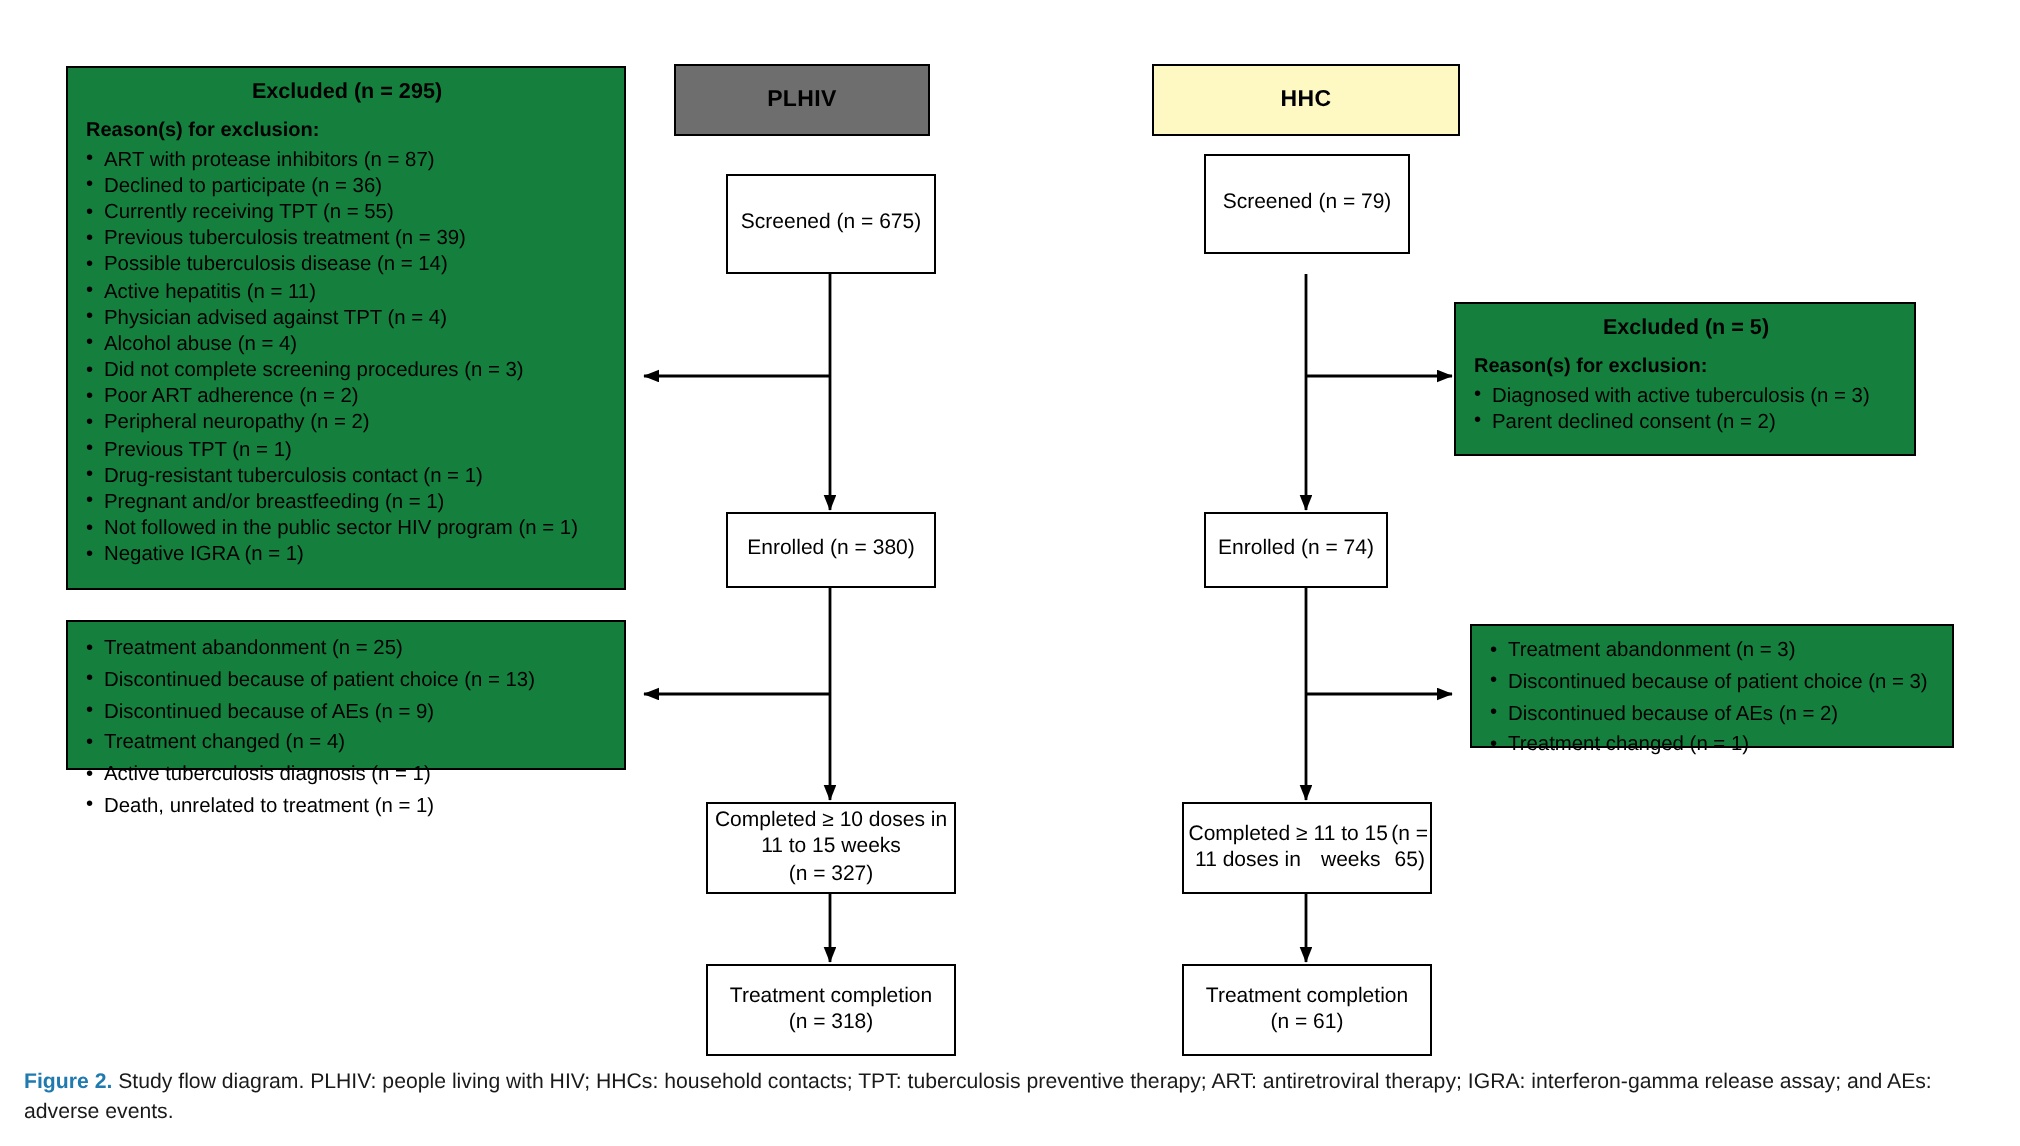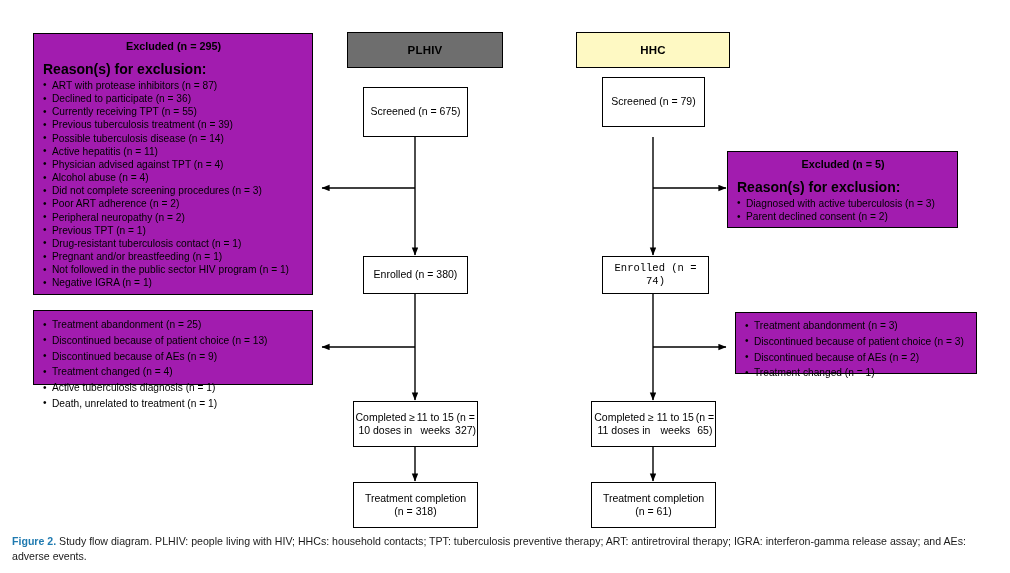--- a/index.html
+++ b/index.html
@@ -41,34 +41,34 @@
     border: 1.4px solid #000000;
     font-weight: bold;
     font-size: 11.5px;
     letter-spacing: .2px;
   }
 
   .reason-box {
     position: absolute;
     box-sizing: border-box;
     border: 1.4px solid #000000;
-    background: #a21caf;
+    background: #15803d;
     padding: 6px 8px 6px 9px;
     font-size: 10.2px;
     line-height: 1.29;
   }
   .reason-box .rb-title {
     text-align: center;
     font-weight: bold;
     font-size: 10.8px;
     margin-bottom: 6px;
   }
   .reason-box .rb-sub {
     font-weight: bold;
-    font-size: 14px;
+    font-size: 10px;
     margin-bottom: 1px;
   }
   .reason-box ul {
     margin: 0;
     padding: 0;
     list-style: none;
   }
   .reason-box ul li {
     position: relative;
     padding-left: 9px;
@@ -130,52 +130,52 @@
     <line x1="653" y1="188" x2="726" y2="188" stroke="#000" stroke-width="1.4" marker-end="url(#arrow)"></line>
     <line x1="653" y1="188" x2="653" y2="255" stroke="#000" stroke-width="1.4" marker-end="url(#arrow)"></line>
 
     <line x1="653" y1="294" x2="653" y2="347" stroke="#000" stroke-width="1.4"></line>
     <line x1="653" y1="347" x2="726" y2="347" stroke="#000" stroke-width="1.4" marker-end="url(#arrow)"></line>
     <line x1="653" y1="347" x2="653" y2="400" stroke="#000" stroke-width="1.4" marker-end="url(#arrow)"></line>
 
     <line x1="653" y1="447" x2="653" y2="481" stroke="#000" stroke-width="1.4" marker-end="url(#arrow)"></line>
   </svg>
 
-  <div class="node header-node" style="left:347px; top:32px; width:156px; height:36px; background:#6e6e6e;">
+  <div class="node header-node" style="left:337px; top:32px; width:128px; height:36px; background:#6e6e6e;">
     <span>PLHIV</span>
   </div>
 
   <div class="node" style="left:363px; top:87px; width:105px; height:50px;">
     <span>Screened (n = 675)</span>
   </div>
 
   <div class="node" style="left:363px; top:256px; width:105px; height:38px;">
     <span>Enrolled (n = 380)</span>
   </div>
 
-  <div class="node" style="left:353px; top:401px; width:125px; height:46px; flex-direction:row;">
+  <div class="node" style="left:353px; top:401px; width:125px; height:46px; flex-direction:column;">
     <span>Completed ≥ 10 doses in</span>
     <span>11 to 15 weeks</span>
     <span>(n = 327)</span>
   </div>
 
   <div class="node" style="left:353px; top:482px; width:125px; height:46px; flex-direction:column;">
     <span>Treatment completion</span>
     <span>(n = 318)</span>
   </div>
 
   <div class="node header-node" style="left:576px; top:32px; width:154px; height:36px; background:#fef9c3;">
     <span>HHC</span>
   </div>
 
   <div class="node" style="left:602px; top:77px; width:103px; height:50px;">
     <span>Screened (n = 79)</span>
   </div>
 
-  <div class="node" style="left:602px; top:256px; width:107px; height:38px;font-family:Liberation Mono, monospace;">
+  <div class="node" style="left:602px; top:256px; width:92px; height:38px;">
     <span>Enrolled (n = 74)</span>
   </div>
 
   <div class="node" style="left:591px; top:401px; width:125px; height:46px; flex-direction:row;">
     <span>Completed ≥ 11 doses in</span>
     <span>11 to 15 weeks</span>
     <span>(n = 65)</span>
   </div>
 
   <div class="node" style="left:591px; top:482px; width:125px; height:46px; flex-direction:column;">

